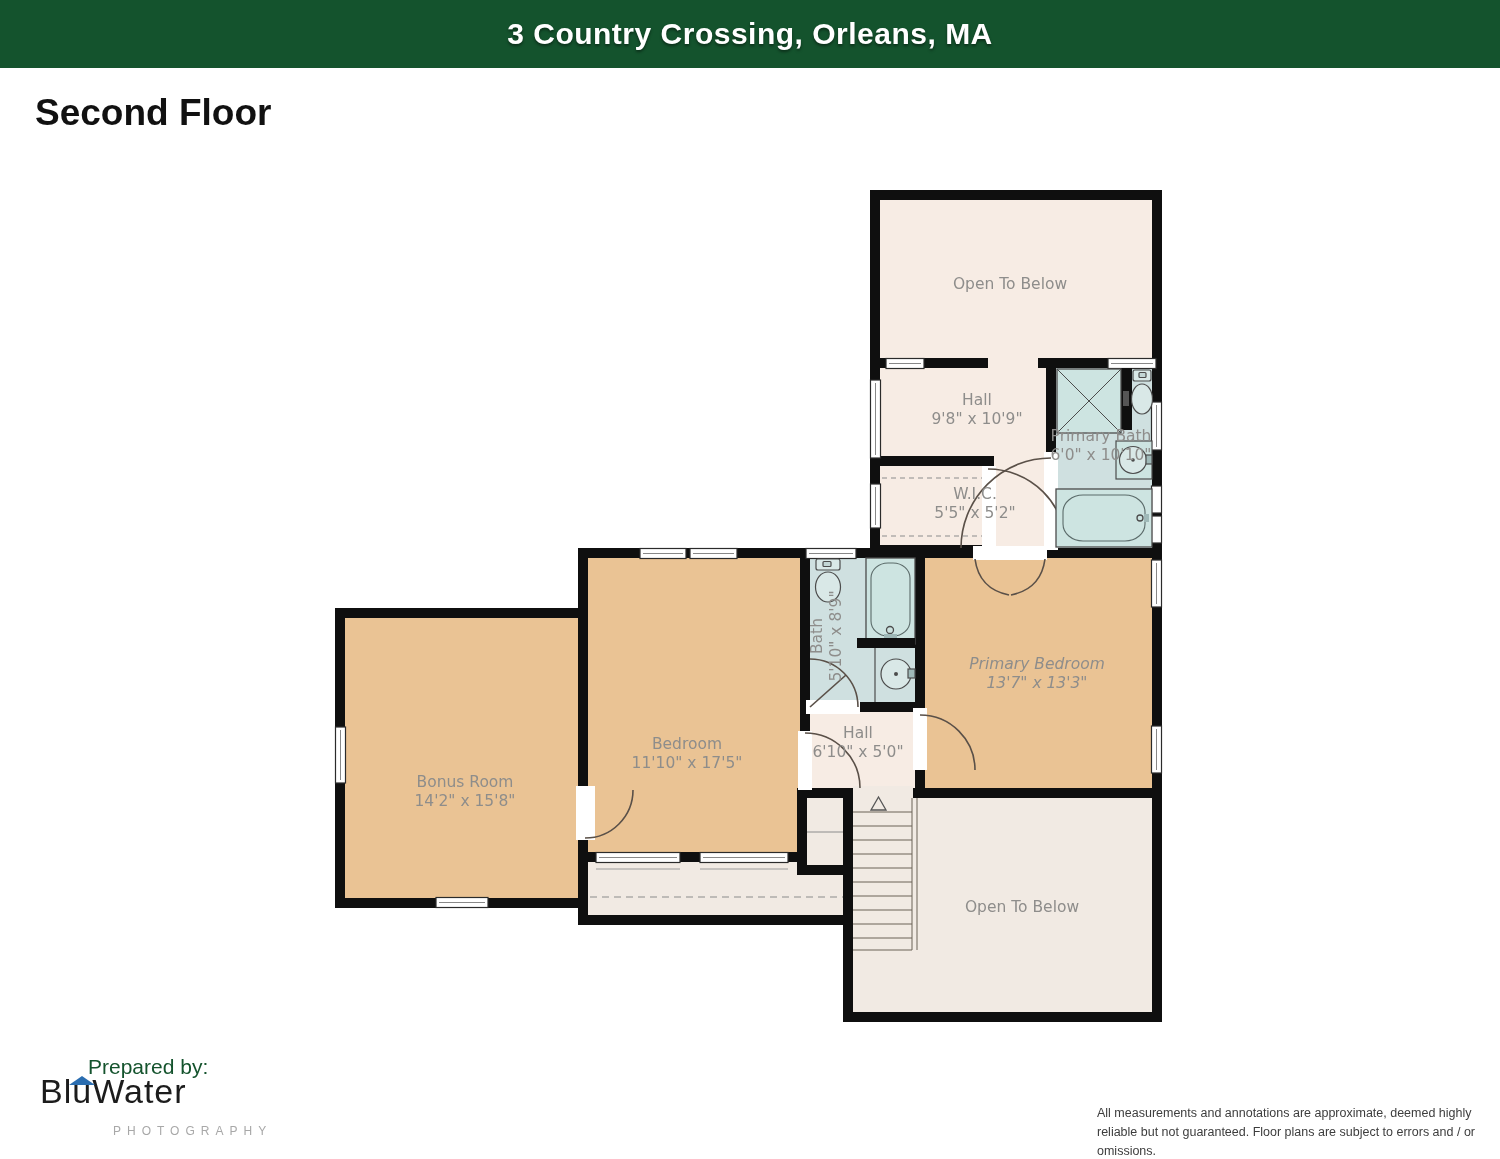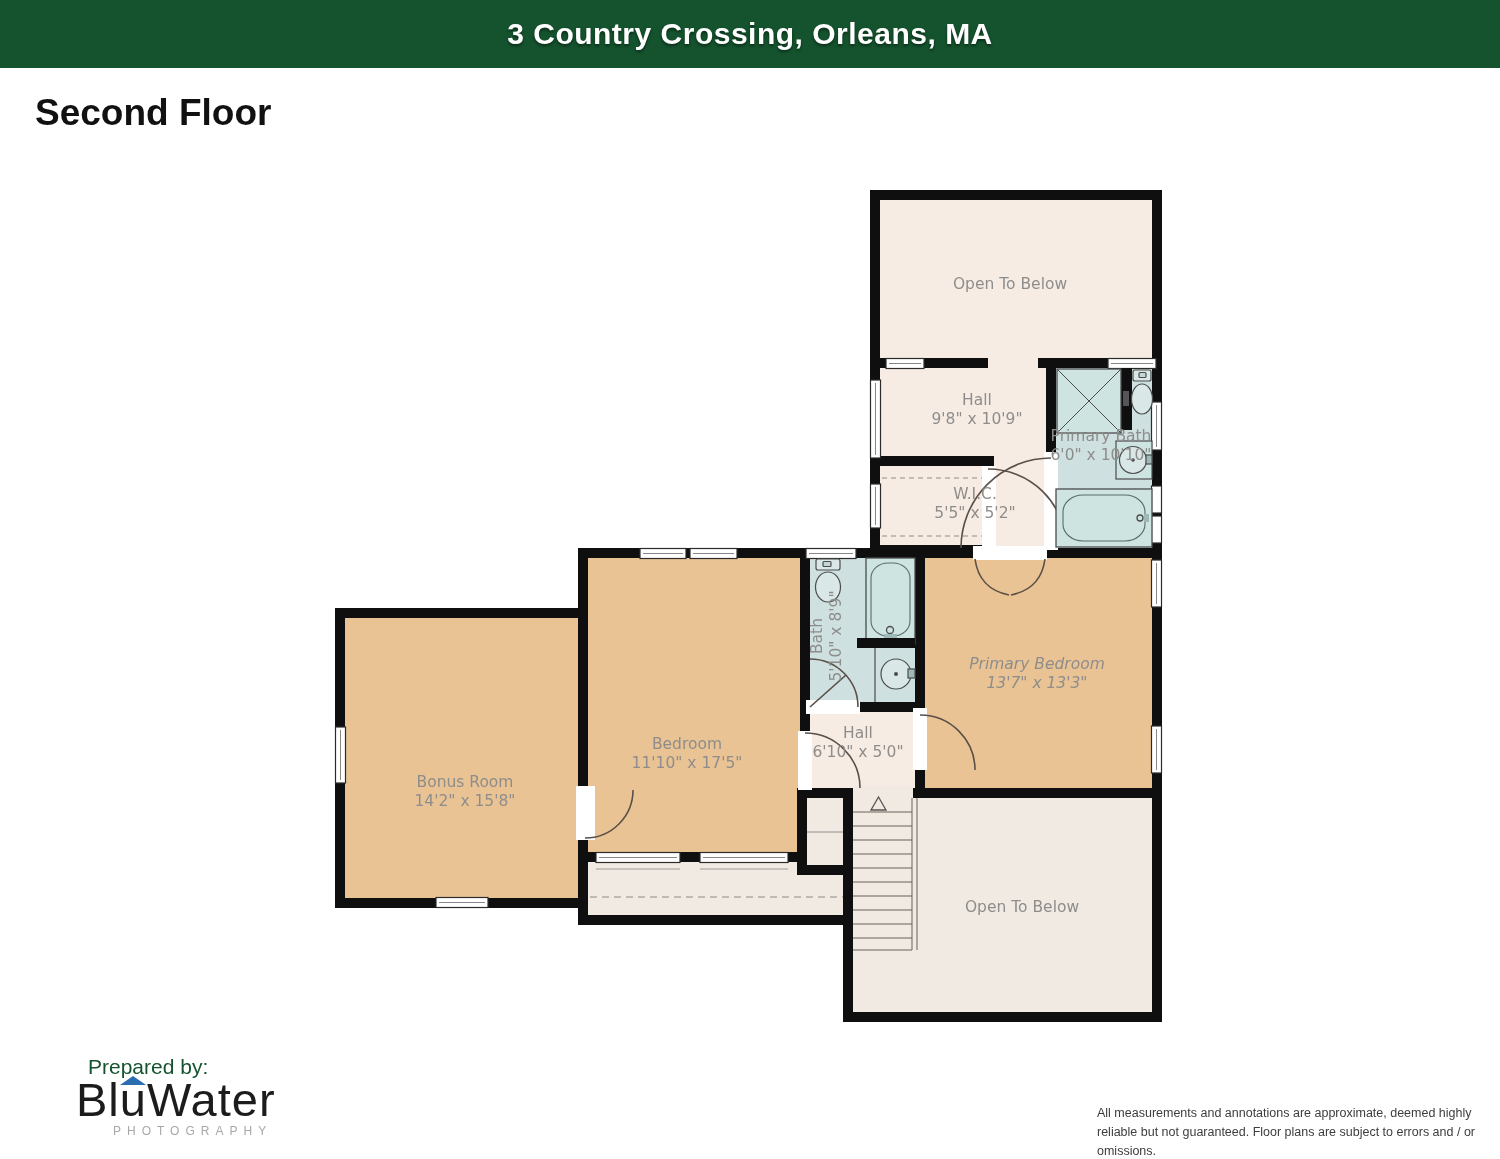--- a/index.html
+++ b/index.html
@@ -27,22 +27,22 @@
 
   
   .rlabel { position:absolute; color:#8e8d8b; font-family:"DejaVu Sans", sans-serif;
             font-size:15.5px; line-height:19px; text-align:center; white-space:nowrap;
             transform:translate(-50%,-50%); }
   .rlabel span { display:block; }
   .rlabel.rot { transform:translate(-50%,-50%) rotate(-90deg); }
 
   
   .prepared { position:absolute; left:88px; top:1055px; font-size:21px; font-weight:normal; color:#14532d; }
-  .logo { position:absolute; left:40px; top:1072px; font-size:47px; color:#1c1c1c;
-          font-family:"Liberation Sans", sans-serif; font-weight:300; letter-spacing:1px;margin-left:36px; }
+  .logo { position:absolute; left:40px; top:1072px; font-size:34px; color:#1c1c1c;
+          font-family:"Liberation Sans", sans-serif; font-weight:300; letter-spacing:1px; }
   .logo-u { position:relative; display:inline-block; }
   .roof { position:absolute; left:50%; top:4px; transform:translateX(-50%);
           width:0; height:0; border-left:13px solid transparent; border-right:13px solid transparent;
           border-bottom:9px solid #2a6db0; }
   .logo-sub { position:absolute; left:113px; top:1124px; font-size:12px; color:#a8a8a8;
               letter-spacing:6px; font-family:"Liberation Sans", sans-serif; }
   .disclaimer { position:absolute; left:1097px; top:1104px; width:380px; font-size:12.5px;
                 line-height:19px; color:#3d3d3d; }
 </style>
 </head>

